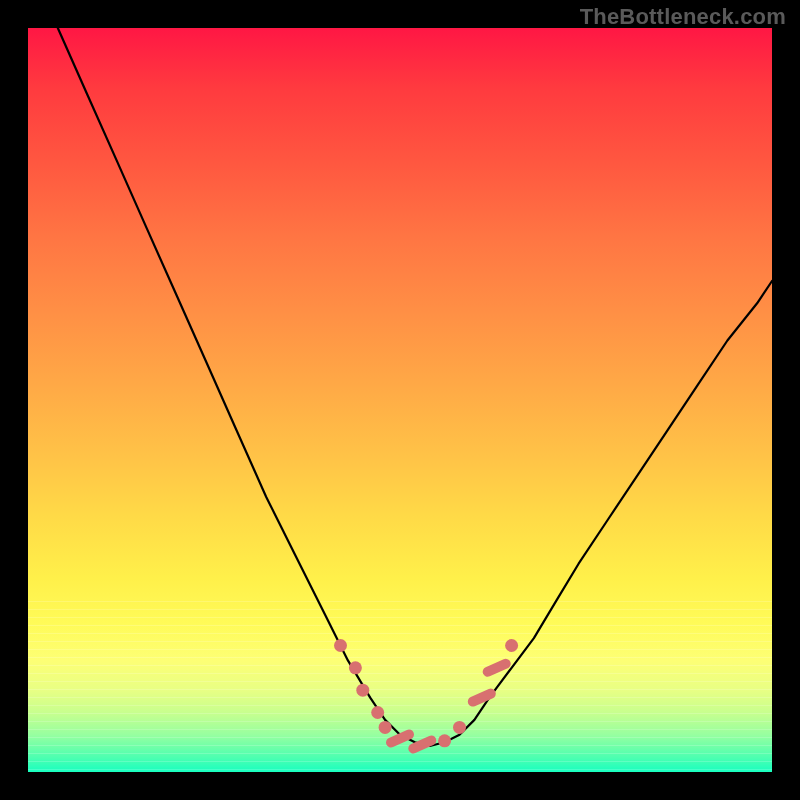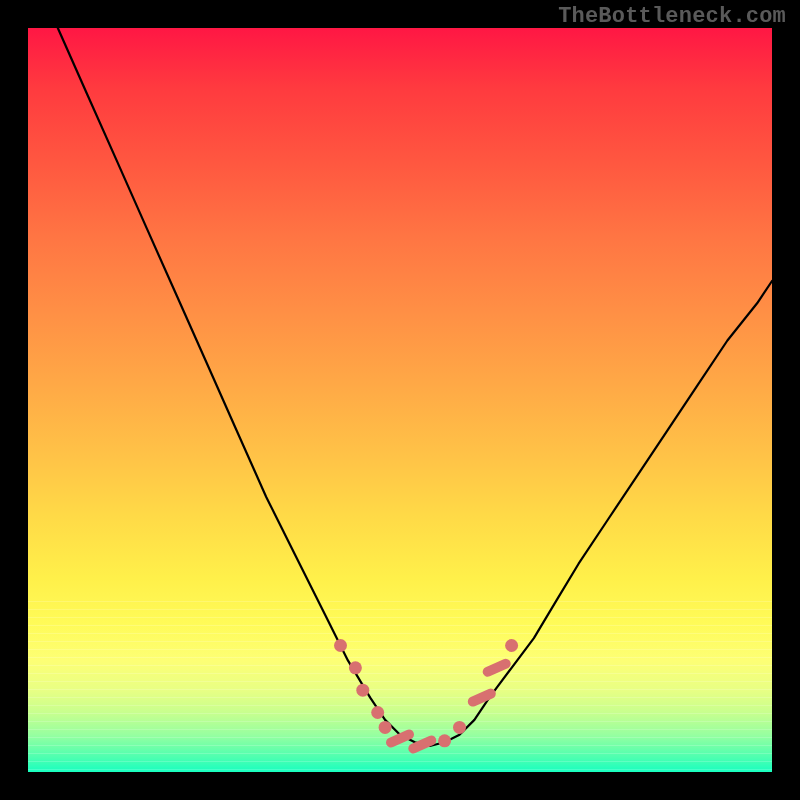--- a/index.html
+++ b/index.html
@@ -7,21 +7,21 @@
   .frame {
     position: relative;
     width: 800px;
     height: 800px;
     background: #000;
   }
   .watermark {
     position: absolute;
     top: 4px;
     right: 14px;
-    font-family: Liberation Mono, monospace;
+    font-family: Liberation Sans, sans-serif;
     font-size: 22px;
     font-weight: 600;
     color: #5a5a5a;
     letter-spacing: 0.2px;
     z-index: 20;
   }
   .plot-wrap {
     position: absolute;
     left: 28px;
     top: 28px;

